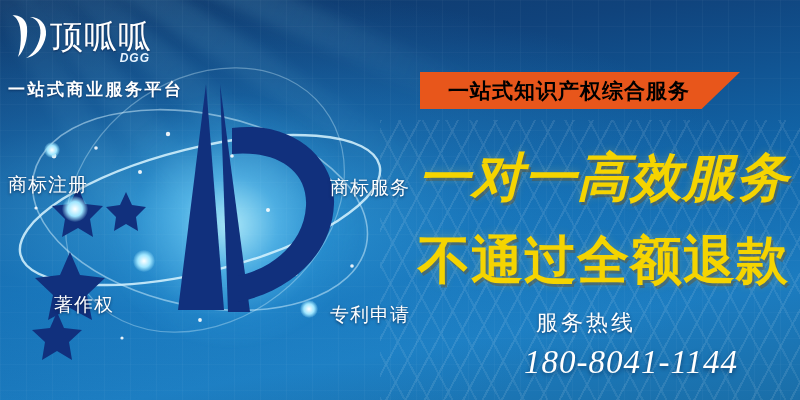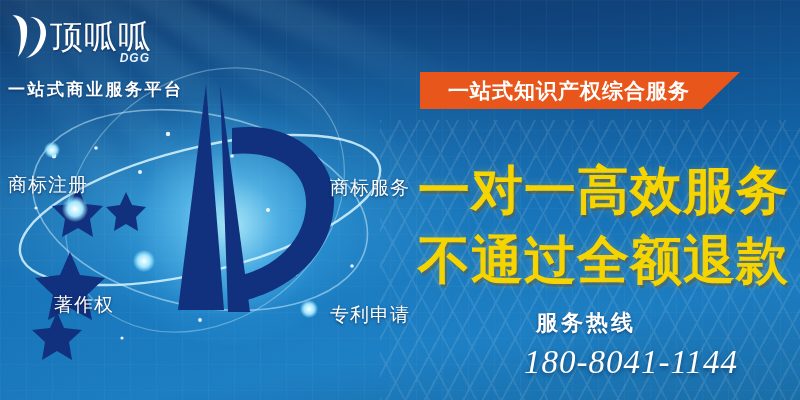--- a/index.html
+++ b/index.html
@@ -82,36 +82,35 @@
 
   
   .ribbon{
     position:absolute;left:420px;top:72px;height:37px;width:320px;
     background:#e8561b;
     clip-path:polygon(0 0, 100% 0, 88% 100%, 0 100%);
     display:flex;align-items:center;justify-content:center;
   }
   .ribbon-text{
     font-family:"DejaVu Sans",sans-serif;
-    font-size:21px;font-weight:700;color:#ffffff;letter-spacing:1px;
+    font-size:21px;font-weight:700;color:#000000;letter-spacing:1px;
     padding-right:22px;
   }
   .head{
     position:absolute;left:418px;font-family:"DejaVu Sans",sans-serif;
     font-size:52px;font-weight:700;color:#f5d400;letter-spacing:1px;white-space:nowrap;
     text-shadow:2px 3px 0 rgba(120,70,0,.35), 0 0 10px rgba(255,230,90,.25);
   }
-  .head-1{top:156px;}
+  .head-1{top:143px;font-style:italic;}
   .head-2{top:226px;}
   .hotline{
     position:absolute;left:536px;top:308px;
     font-family:"DejaVu Sans",sans-serif;
     font-size:22px;color:#ffffff;letter-spacing:3px;
     text-shadow:0 1px 3px rgba(0,25,60,.6);
-    font-weight:bold;
   }
   .phone{
     position:absolute;left:524px;top:344px;
     font-family:"Liberation Serif","DejaVu Serif",serif;
     font-style:italic;font-size:33px;color:#ffffff;letter-spacing:1px;
     text-shadow:0 2px 4px rgba(0,25,60,.55);
   }
 </style>
 </head>
 <body>

